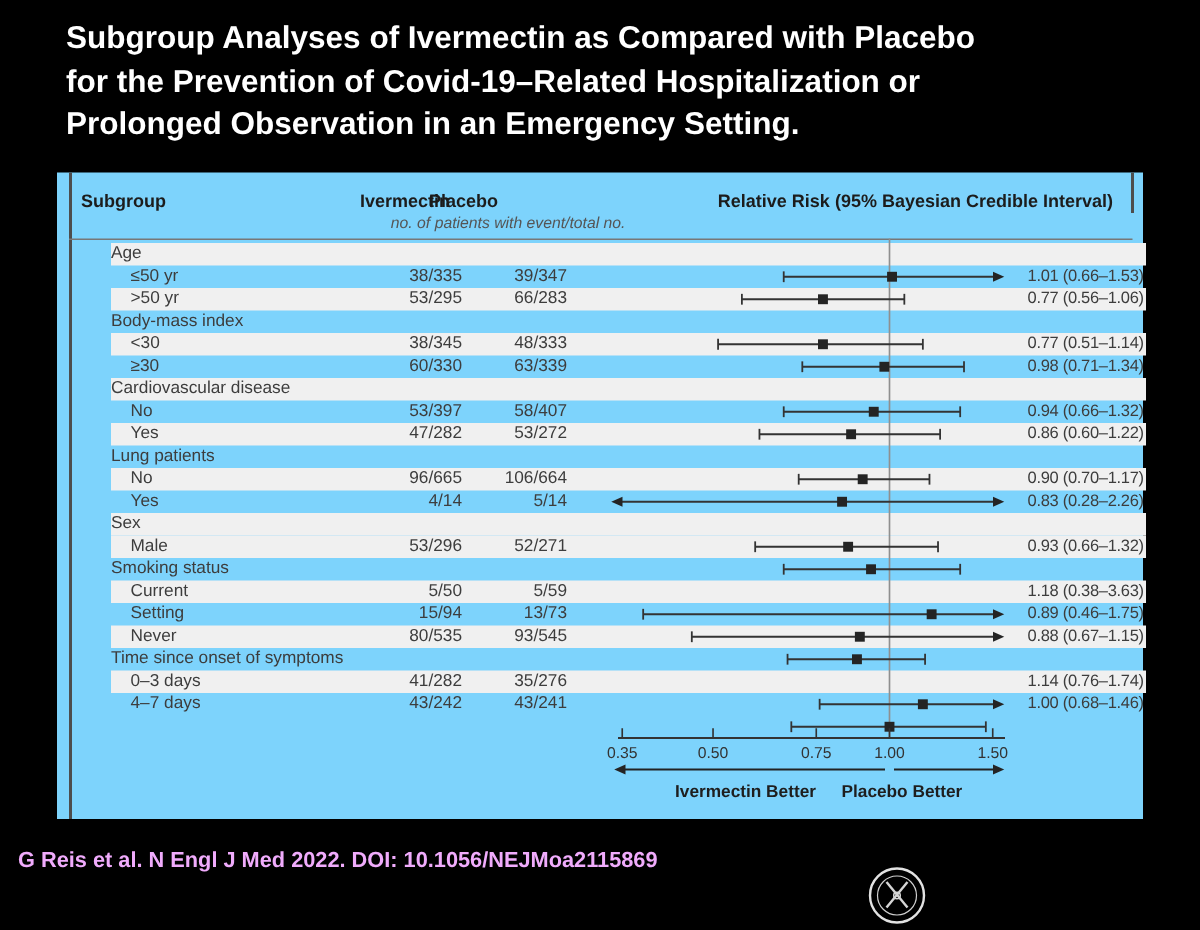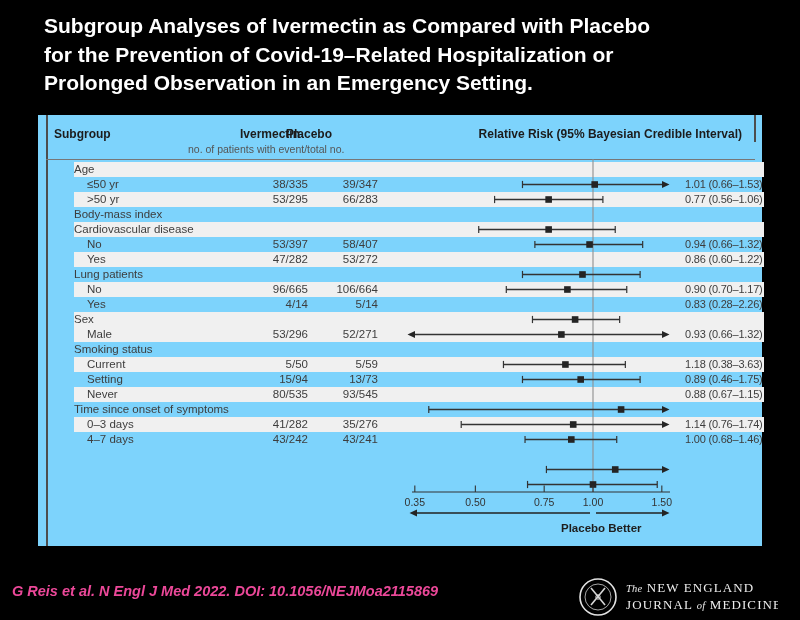--- a/index.html
+++ b/index.html
@@ -6,40 +6,40 @@
   .page{position:relative;width:778px;height:620px;background:#000;overflow:hidden;
         font-family:"Liberation Sans",sans-serif;}
   .title{position:absolute;left:44px;top:12px;width:730px;color:#fff;
          font-weight:bold;font-size:21px;line-height:28.5px;letter-spacing:0;}
   .panel{position:absolute;left:38px;top:115px;width:724px;height:431px;background:#7dd3fc;}
   .col-head{position:absolute;top:12px;font-weight:bold;font-size:12px;color:#1c1c1c;}
   .ch-subgroup{left:16px;}
   .ch-iv{left:182px;width:100px;text-align:center;}
   .ch-pl{left:248px;width:80px;text-align:left;}
   .ch-rr{left:404px;width:300px;text-align:right;}
-  .subhead{position:absolute;top:28px;left:150px;width:240px;text-align:left;
-           font-size:10.5px;color:#555;}
+  .subhead{position:absolute;top:28px;left:139px;width:240px;text-align:right;
+           font-style:italic;font-size:10.5px;color:#555;}
   .rule{position:absolute;top:44px;left:8px;width:709px;border-top:1px solid #777;height:0;}
   .edge-left{position:absolute;left:8px;top:0;width:2px;height:431px;background:#4d4d4d;}
   .edge-right{position:absolute;left:716px;top:0;width:2px;height:27px;background:#4d4d4d;}
   #rows{position:absolute;left:0;top:47px;width:724px;}
   .row{position:relative;height:15px;font-size:11.5px;line-height:15px;color:#3d3d3d;margin-left:20px;}
   .row.shaded::before{content:"";position:absolute;left:16px;top:0;width:690px;height:15px;
                       background:#f0f0f0;}
   .row span{position:absolute;top:0;}
   .row .lbl{left:29px;}
   .row.group .lbl{left:16px;}
   .row .iv{left:170px;width:80px;text-align:right;}
   .row .pl{left:252px;width:68px;text-align:right;}
   .row .rrt{left:627px;width:95px;font-size:11px;letter-spacing:-0.2px;}
   #plot{position:absolute;left:0;top:0;width:724px;height:431px;pointer-events:none;}
   .better{position:absolute;top:407px;font-weight:bold;font-size:11.5px;color:#1e1e1e;}
   .better-left{left:369px;width:180px;text-align:center;}
   .better-right{left:523px;width:140px;text-align:left;}
-  .citation{position:absolute;left:12px;top:583px;color:#ec4899;font-weight:bold;font-size:14.5px;font-style:italic;}
+  .citation{position:absolute;left:12px;top:566px;color:#f0abfc;font-weight:bold;font-size:14.5px;}
   .logo{position:absolute;left:578px;top:577px;display:flex;align-items:center;color:#ececec;}
   .seal{width:40px;height:40px;flex:0 0 auto;}
   .logo-text{margin-left:8px;font-family:"Liberation Serif",serif;font-size:13px;
              letter-spacing:1.1px;line-height:16px;white-space:nowrap;}
   .lt-small{font-style:italic;font-size:10.5px;letter-spacing:0.2px;}
 </style>
 </head>
 <body>
 
 <div class="page">
@@ -72,20 +72,32 @@
           <span class="rrt">1.01 (0.66–1.53)</span>
         </div>
         <div class="row item shaded">
           <span class="lbl">&gt;50 yr</span>
           <span class="iv">53/295</span>
           <span class="pl">66/283</span>
           <span class="rrt">0.77 (0.56–1.06)</span>
         </div>
         <div class="row group">
           <span class="lbl">Body-mass index</span>
+        </div>
+        <div class="row item shaded">
+          <span class="lbl">&lt;30</span>
+          <span class="iv">38/345</span>
+          <span class="pl">48/333</span>
+          <span class="rrt">0.77 (0.51–1.14)</span>
+        </div>
+        <div class="row item">
+          <span class="lbl">≥30</span>
+          <span class="iv">60/330</span>
+          <span class="pl">63/339</span>
+          <span class="rrt">0.98 (0.71–1.34)</span>
         </div>
         <div class="row group shaded">
           <span class="lbl">Cardiovascular disease</span>
         </div>
         <div class="row item">
           <span class="lbl">No</span>
           <span class="iv">53/397</span>
           <span class="pl">58/407</span>
           <span class="rrt">0.94 (0.66–1.32)</span>
         </div>
@@ -228,39 +240,29 @@
         <line x1="555" y1="377" x2="555" y2="370.5" stroke="#333" stroke-width="1.1"></line>
         <text x="555" y="390.5" text-anchor="middle" font-size="10.5" fill="#333" font-family="&quot;Liberation Sans&quot;,sans-serif">1.00</text>
         <line x1="623.8164640389602" y1="377" x2="623.8164640389602" y2="370.5" stroke="#333" stroke-width="1.1"></line>
         <text x="623.8164640389602" y="390.5" text-anchor="middle" font-size="10.5" fill="#333" font-family="&quot;Liberation Sans&quot;,sans-serif">1.50</text>
         <line x1="552" y1="398" x2="377" y2="398" stroke="#222" stroke-width="1.3"></line>
         <polygon points="371.5,398 379,394.6 379,401.4" fill="#242424"></polygon>
         <line x1="558" y1="398" x2="626" y2="398" stroke="#222" stroke-width="1.3"></line>
         <polygon points="631.5,398 624,394.6 624,401.4" fill="#242424"></polygon>
       </svg>
 
+    <div class="better better-left">Ivermectin Better</div>
     <div class="better better-right">Placebo Better</div>
   </div>
 
   <div class="citation">G Reis et al. N Engl J Med 2022. DOI: 10.1056/NEJMoa2115869</div>
 
   <div class="logo">
     <svg class="seal" viewBox="0 0 40 40">
       <circle cx="20" cy="20" r="18" fill="none" stroke="#e2e2e2" stroke-width="1.6"></circle>
       <circle cx="20" cy="20" r="13" fill="none" stroke="#cfcfcf" stroke-width="0.8"></circle>
       <line x1="13" y1="28" x2="27" y2="11" stroke="#d6d6d6" stroke-width="1.6"></line>
       <line x1="27" y1="28" x2="13" y2="11" stroke="#d6d6d6" stroke-width="1.6"></line>
       <circle cx="20" cy="20" r="2.2" fill="none" stroke="#d6d6d6" stroke-width="1"></circle>
     </svg>
-    <div class="logo-text">
-      <div>
-        <span class="lt-small">The</span>
-        <span>NEW ENGLAND</span>
-      </div>
-      <div>
-        <span>JOURNAL</span>
-        <span class="lt-small">of</span>
-        <span>MEDICINE</span>
-      </div>
-    </div>
   </div>
 
 </div>
 
 </body></html>

